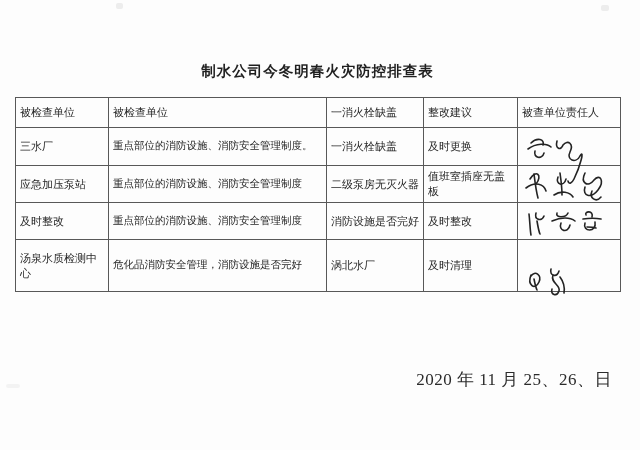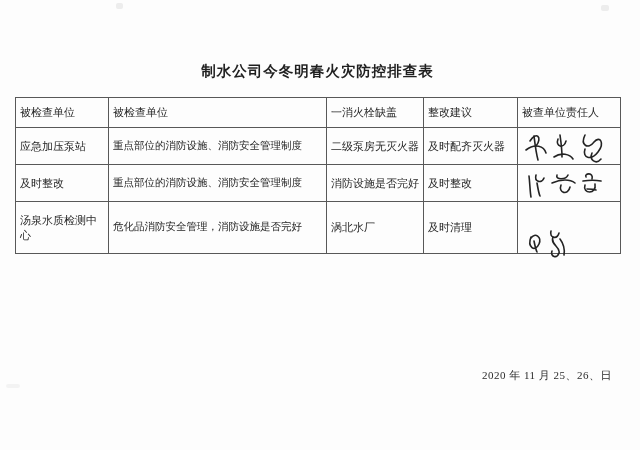--- a/index.html
+++ b/index.html
@@ -75,21 +75,21 @@
     fill: none;
     stroke: #232323;
     stroke-width: 1.6;
     stroke-linecap: round;
     stroke-linejoin: round;
   }
   .doc-date {
     position: absolute;
     top: 368px;
     right: 28px;
-    font-size: 11px;
+    font-size: 17px;
     color: #2b2b2b;
     letter-spacing: 0.5px;
   }
   .scan-mark {
     position: absolute;
     background: #ededed;
     border-radius: 2px;
   }
   .mark-a { left: 116px; top: 3px; width: 7px; height: 6px; }
   .mark-b { left: 601px; top: 5px; width: 8px; height: 6px; }
@@ -117,26 +117,40 @@
     <tbody>
       <tr class="hdr">
         <th>被检查单位</th>
         <th>被检查单位</th>
         <th>一消火栓缺盖</th>
         <th>整改建议</th>
         <th>被查单位责任人</th>
       </tr>
 
 
+      <tr class="r2">
+        <td>三水厂</td>
+        <td class="content">重点部位的消防设施、消防安全管理制度。</td>
+        <td>一消火栓缺盖</td>
+        <td>及时更换</td>
+        <td class="sig-cell">
+          <svg class="sig" style="left:4px; top:3px; overflow:visible;" width="80" height="60" viewBox="0 0 80 60">
+            <path d="M9,12 C15,6 23,8 21,14"></path>
+            <path d="M6,18 C14,12 25,12 29,16"></path>
+            <path d="M13,20 C11,27 20,29 22,22"></path>
+            <path d="M35,10 C33,18 39,20 41,14 C46,8 52,13 48,21 C44,29 54,33 58,25 C63,17 58,36 52,48 C50,52 47,54 46,50"></path>
+          </svg>
+        </td>
+      </tr>
 
       <tr class="r3">
         <td>应急加压泵站</td>
         <td class="content">重点部位的消防设施、消防安全管理制度</td>
         <td>二级泵房无灭火器</td>
-        <td>及时配齐灭火器</td>
+        <td>值班室插座无盖板</td>
         <td class="sig-cell">
           <svg class="sig" style="left:3px; top:0px; overflow:visible;" width="96" height="40" viewBox="0 0 96 40">
             <path d="M9,13 C15,3 22,9 15,18"></path>
             <path d="M5,22 C14,15 23,18 25,25"></path>
             <path d="M13,8 C14,16 15,25 17,32"></path>
             <path d="M37,11 C34,19 43,21 45,13"></path>
             <path d="M39,7 C40,14 41,22 41,29"></path>
             <path d="M33,29 C40,24 49,26 52,31"></path>
             <path d="M64,7 C59,17 67,22 73,14 C79,7 84,15 77,24 C70,33 61,30 64,21"></path>
             <path d="M71,25 C68,32 75,37 80,31"></path>

